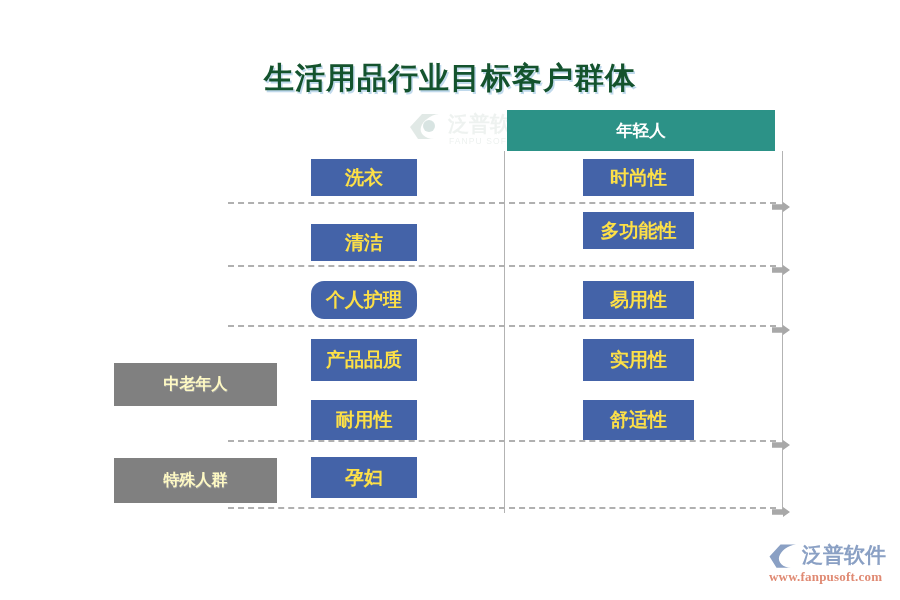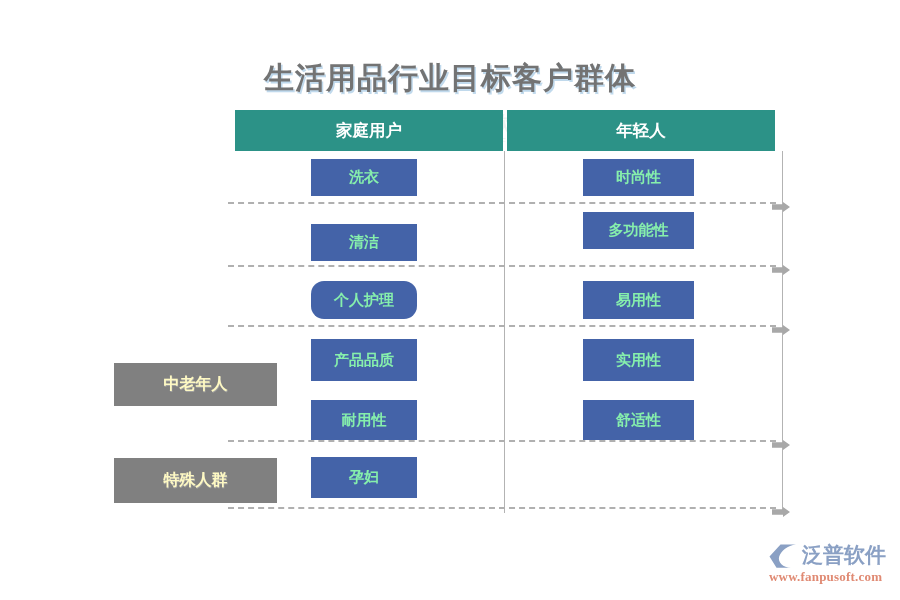--- a/index.html
+++ b/index.html
@@ -23,21 +23,21 @@
   #page-title {
     position: absolute;
     left: 0;
     top: 58px;
     width: 900px;
     text-align: center;
     font-family: "Liberation Sans", "DejaVu Sans", sans-serif;
     font-weight: bold;
     font-size: 30px;
     letter-spacing: 1px;
-    color: #737373;
+    color: #14532d;
     text-shadow: 1.5px 1.5px 0 rgba(140,185,220,0.55);
     white-space: nowrap;
   }
 
   
   #watermark {
     position: absolute;
     left: 408px;
     top: 108px;
     width: 180px;
@@ -121,24 +121,24 @@
     left: 544px;
     top: 0;
     width: 18px;
     height: 10px;
   }
 
   
   .item-box {
     position: absolute;
     background: #4463a8;
-    color: #86efac;
-    font-family: "Liberation Sans", "DejaVu Sans", sans-serif;
-    font-weight: bold;
-    font-size: 15px;
+    color: #fde047;
+    font-family: "Liberation Sans", "DejaVu Sans", sans-serif;
+    font-weight: bold;
+    font-size: 19px;
     display: flex;
     align-items: center;
     justify-content: center;
     white-space: nowrap;
   }
   .col-left  { left: 311px; width: 106px; }
   .col-right { left: 583px; width: 111px; }
 
   
   .seg-box {
@@ -206,21 +206,20 @@
     <span class="wm-mark">
       <svg width="34" height="30" viewBox="0 0 34 30" xmlns="http://www.w3.org/2000/svg">
         <path d="M2 15 L14 2 L31 2 C22 3 15 9 13 15 C11 21 17 27 26 27 L10 27 Z" fill="#9fb7ad"></path>
         <circle cx="21" cy="14" r="6" fill="#7fa8a0"></circle>
       </svg>
     </span>
     <span class="wm-cn">泛普软件</span>
     <span class="wm-en">FANPU SOFTWARE</span>
   </div>
 
-  <div class="col-header" id="col-header-0">家庭用户</div>
   <div class="col-header" id="col-header-1">年轻人</div>
 
   <div class="vline" id="vline-mid"></div>
   <div class="vline" id="vline-right"></div>
 
   <div class="dash-row" style="top:198px">
     <span class="dash-line"></span>
     <span class="dash-head">
       <svg width="18" height="10" viewBox="0 0 18 10" xmlns="http://www.w3.org/2000/svg">
           <path d="M0 2.2 L11 2.2 L11 0 L18 5 L11 10 L11 7.8 L0 7.8 Z" fill="#a8a8a8"></path>

